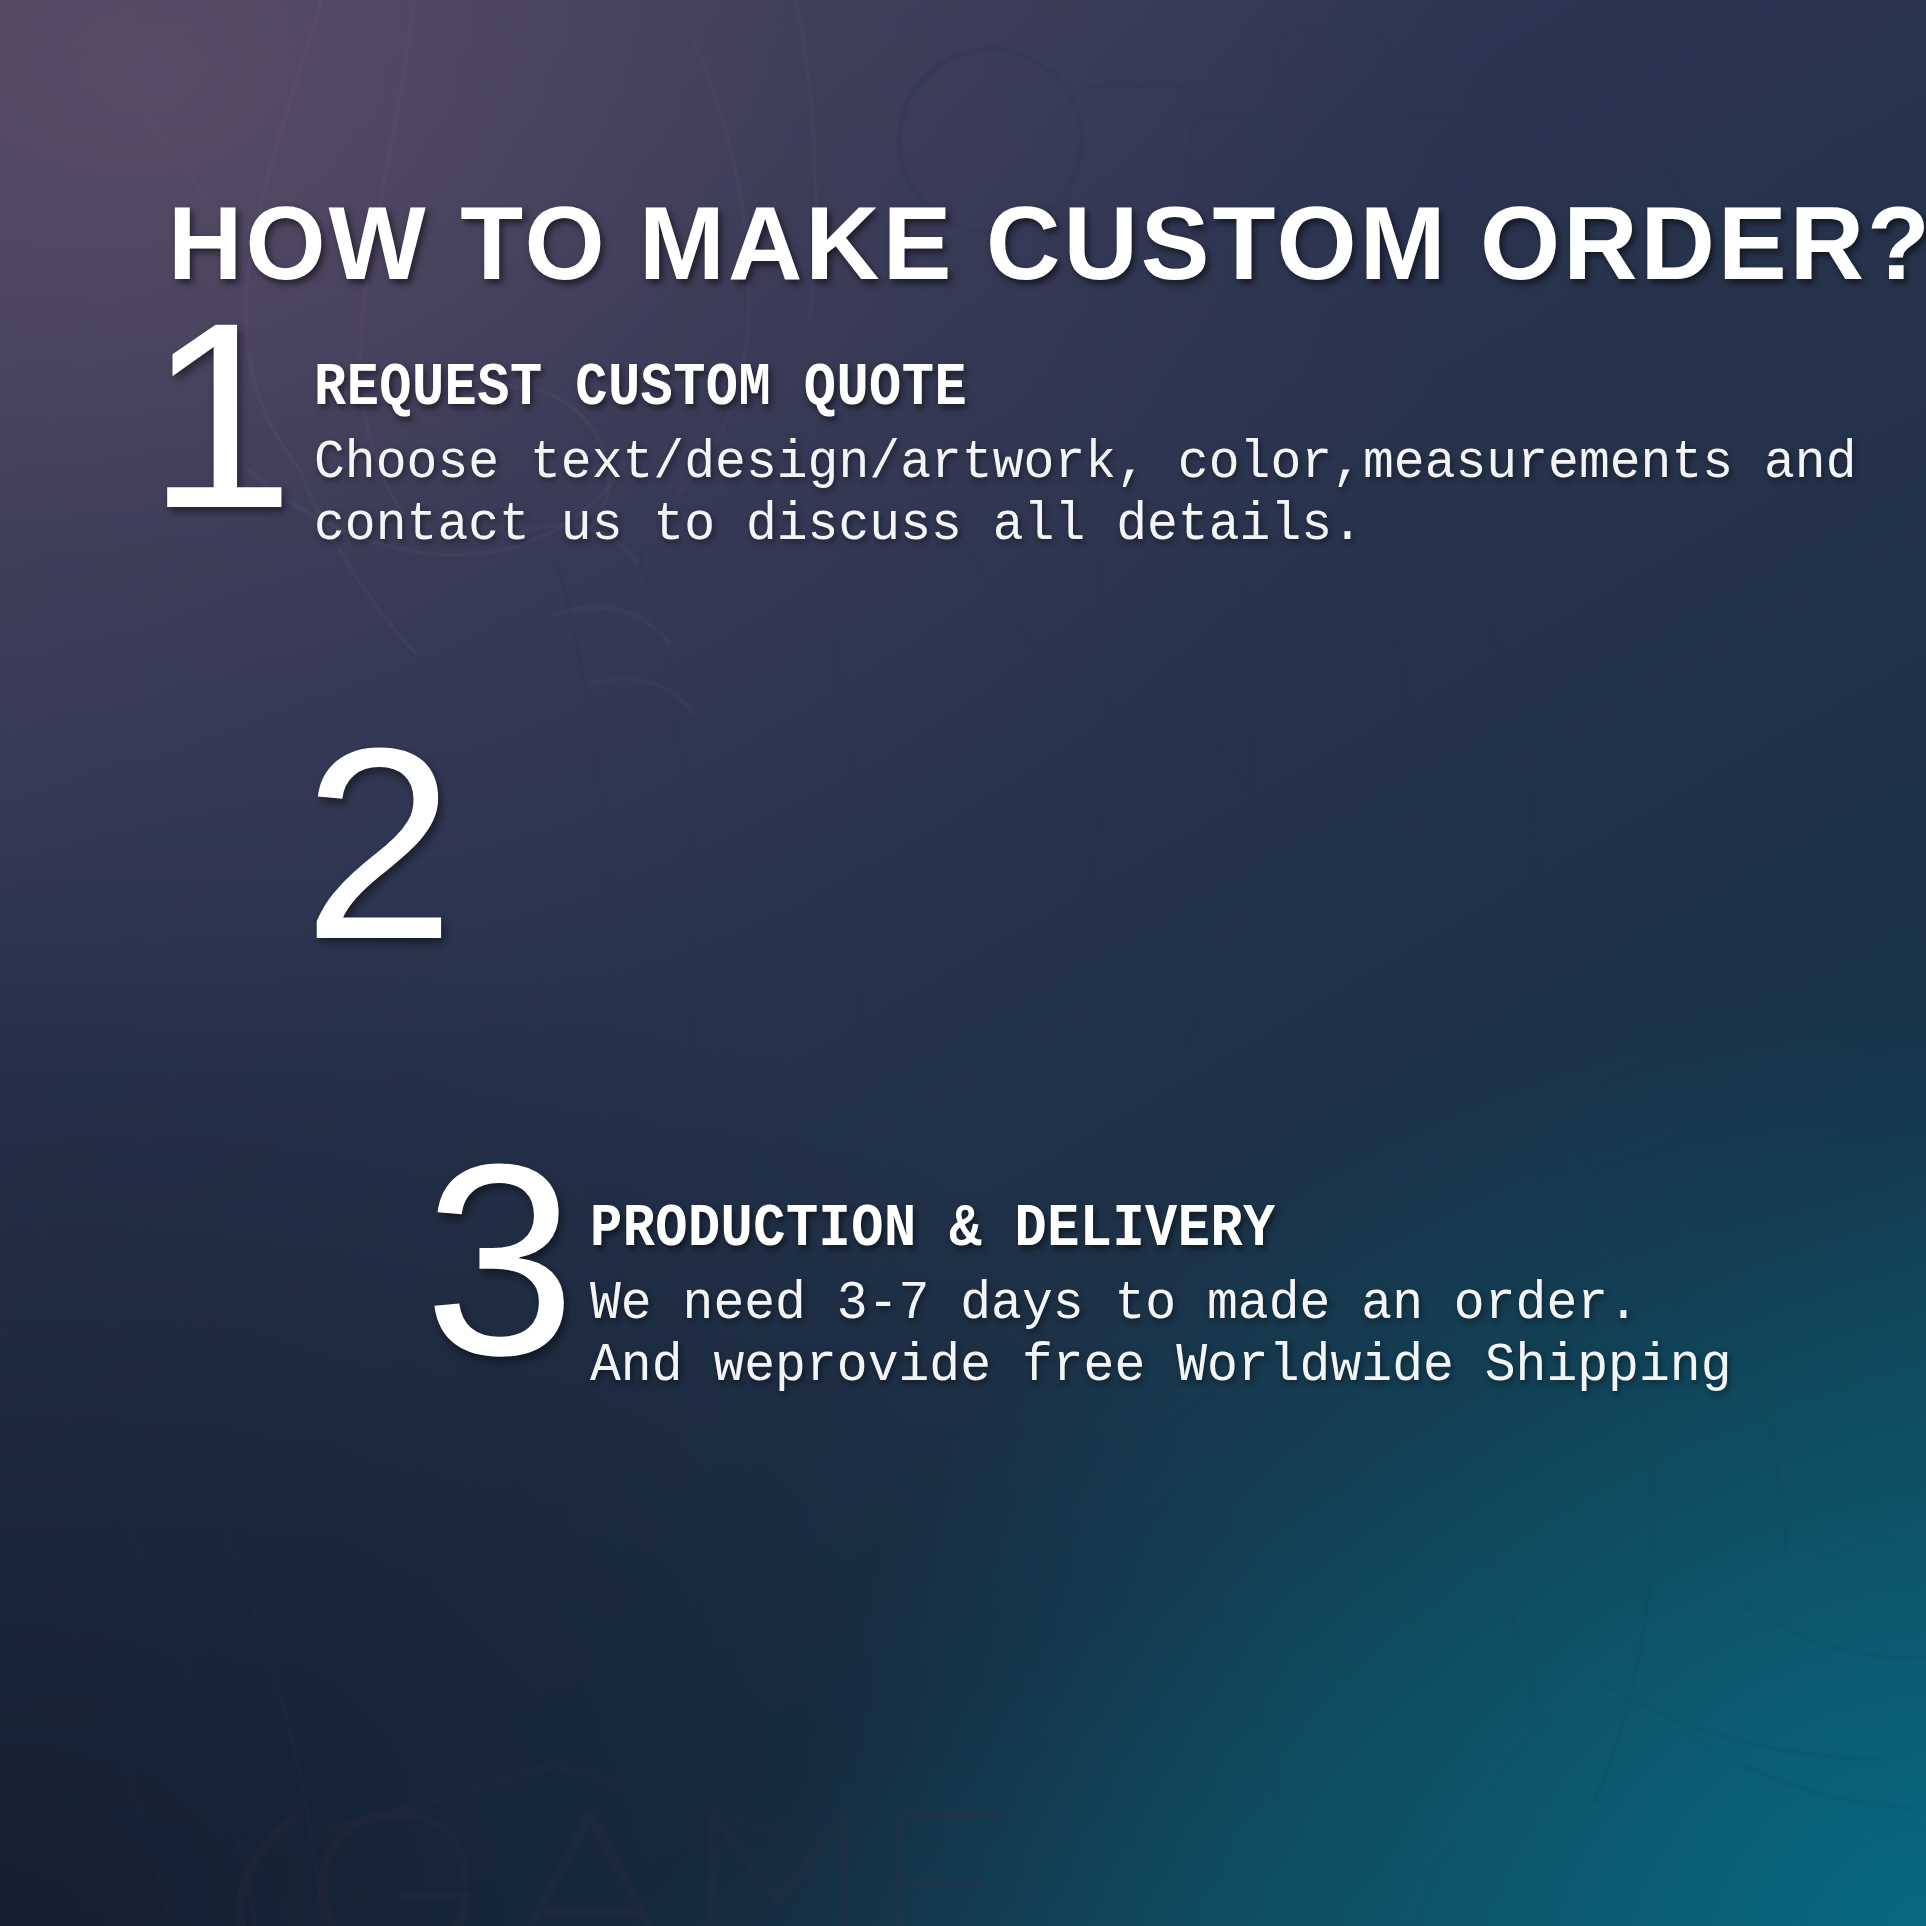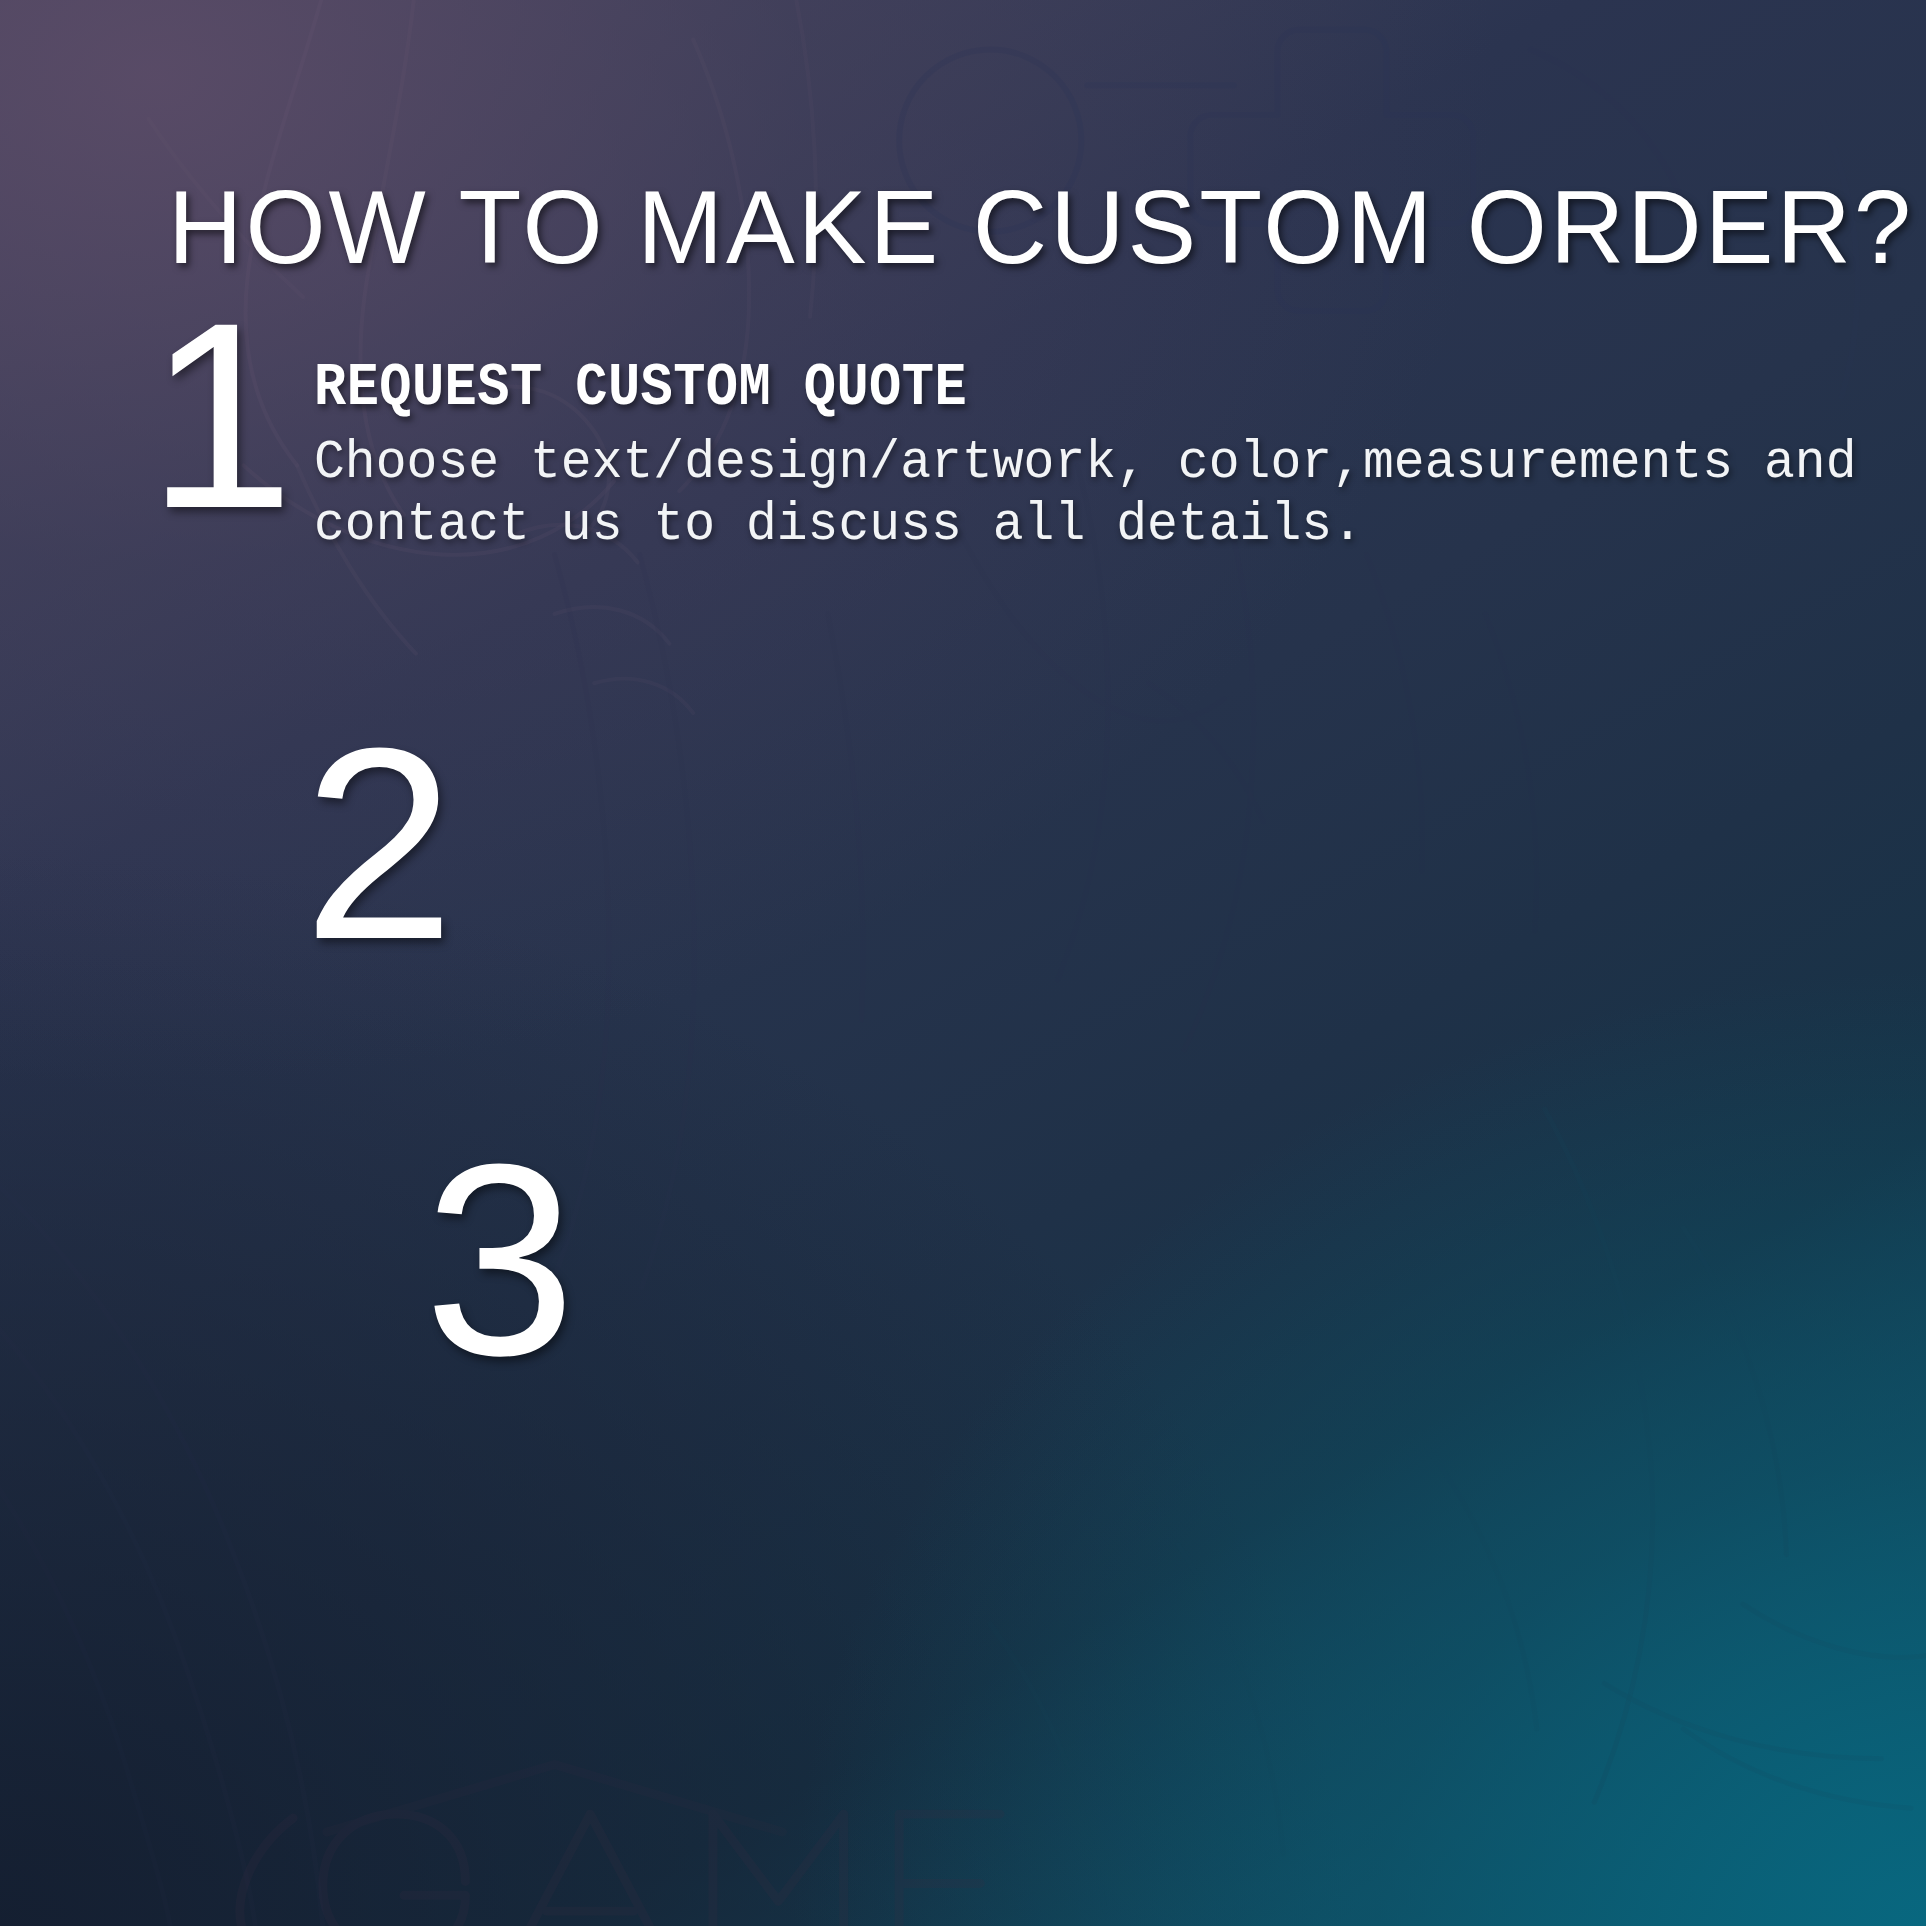--- a/index.html
+++ b/index.html
@@ -28,27 +28,27 @@
   }
   .artlayer svg { width: 100%; height: 100%; display: block; }
   .art-top    { opacity: 0.30; }
   .art-mid    { opacity: 0.26; }
   .art-bottom { opacity: 0.30; }
 
   
   .title {
     position: absolute;
     left: 168px;
-    top: 176px;
+    top: 192px;
     width: 1624px;
     color: #ffffff;
     font-size: 103px;
     line-height: 1.0;
     letter-spacing: 3px;
-    font-weight: 400;
+    font-weight: 700;
     font-stretch: condensed;
     white-space: nowrap;
     text-shadow: 3px 4px 7px rgba(0,0,0,0.55);
   }
 
   
   .step {
     position: absolute;
     display: flex;
     align-items: flex-start;
@@ -205,16 +205,23 @@
       </div>
     </div>
   </div>
 
   <div class="step" id="step-2">
     <div class="step-number">2</div>
   </div>
 
   <div class="step" id="step-3">
     <div class="step-number">3</div>
+    <div class="step-body">
+      <div class="step-heading">PRODUCTION &amp; DELIVERY</div>
+      <div class="step-text">
+        <span>We need 3-7 days to made an order.</span>
+        <span>And weprovide free Worldwide Shipping</span>
+      </div>
+    </div>
   </div>
 
 </div>
 
 
 </body></html>

